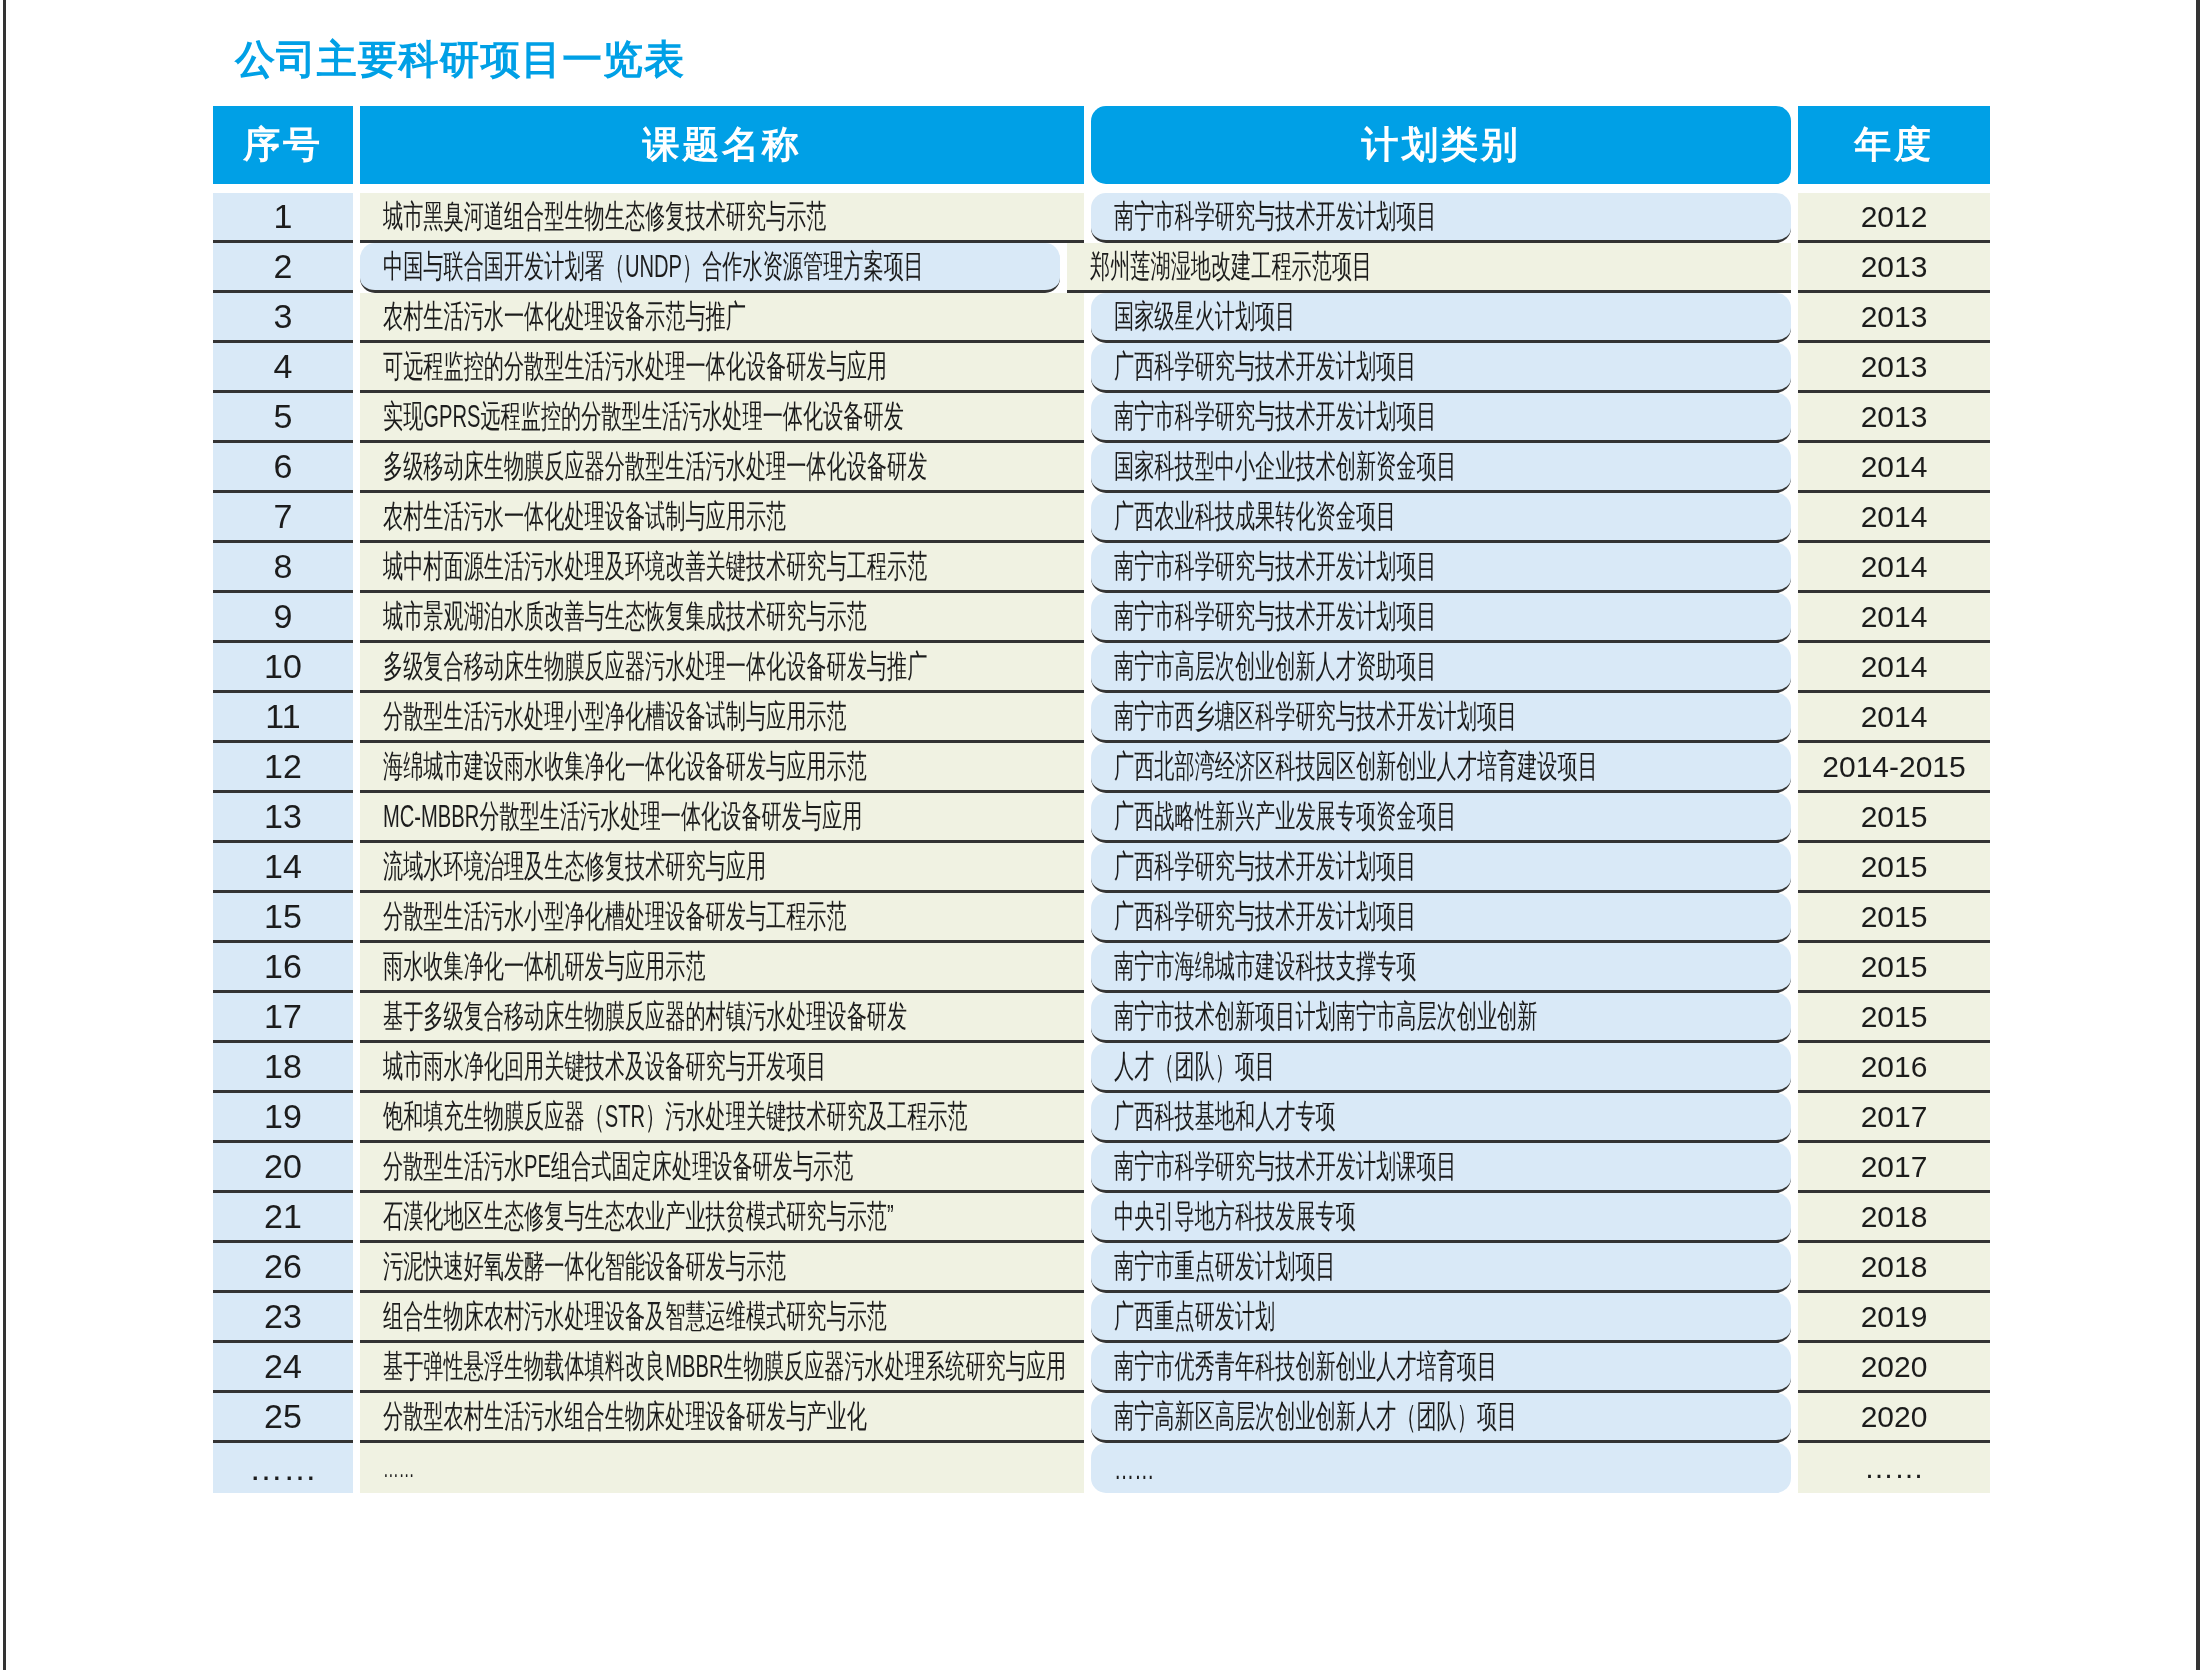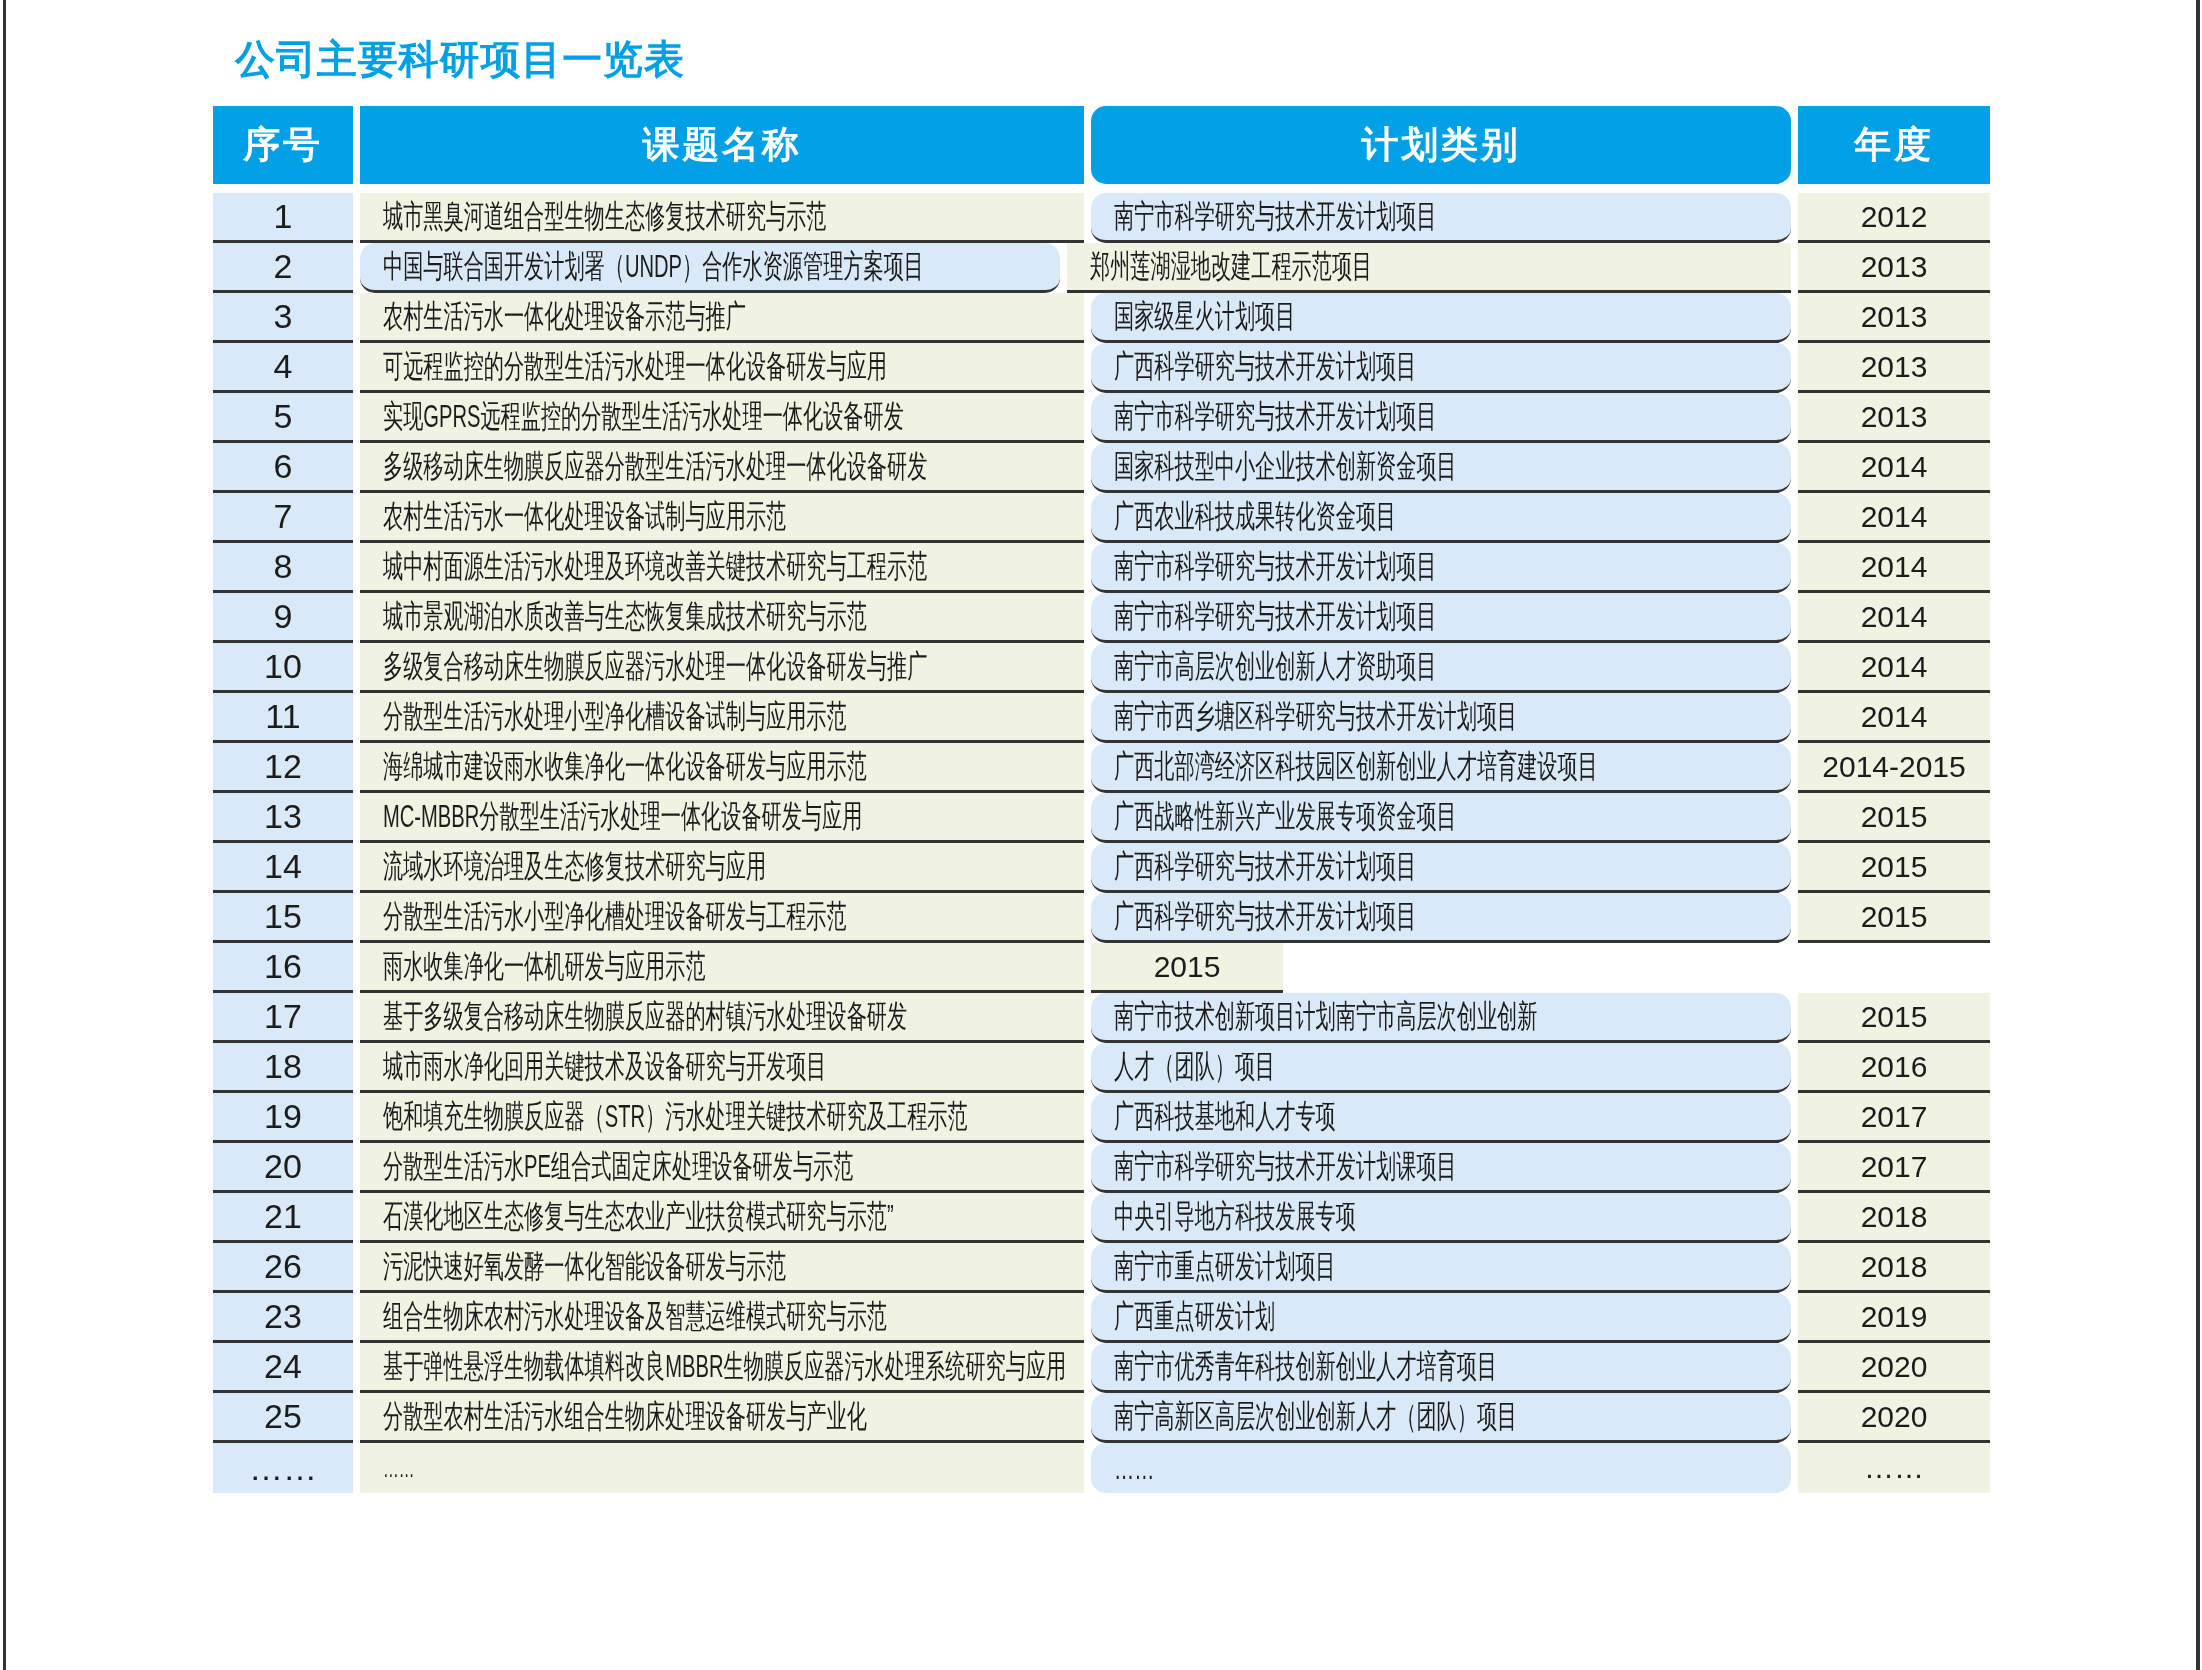--- a/index.html
+++ b/index.html
@@ -336,20 +336,23 @@
           <span class="num">2015</span>
         </div>
       </div>
       <div class="trow">
         <div class="cell c-index">
           <span class="num">16</span>
         </div>
         <div class="cell c-name">
           <span class="cjk">雨水收集净化一体机研发与应用示范</span>
         </div>
+        <div class="cell c-category">
+          <span class="cjk">南宁市海绵城市建设科技支撑专项</span>
+        </div>
         <div class="cell c-year">
           <span class="num">2015</span>
         </div>
       </div>
       <div class="trow">
         <div class="cell c-index">
           <span class="num">17</span>
         </div>
         <div class="cell c-name">
           <span class="cjk">基于多级复合移动床生物膜反应器的村镇污水处理设备研发</span>

